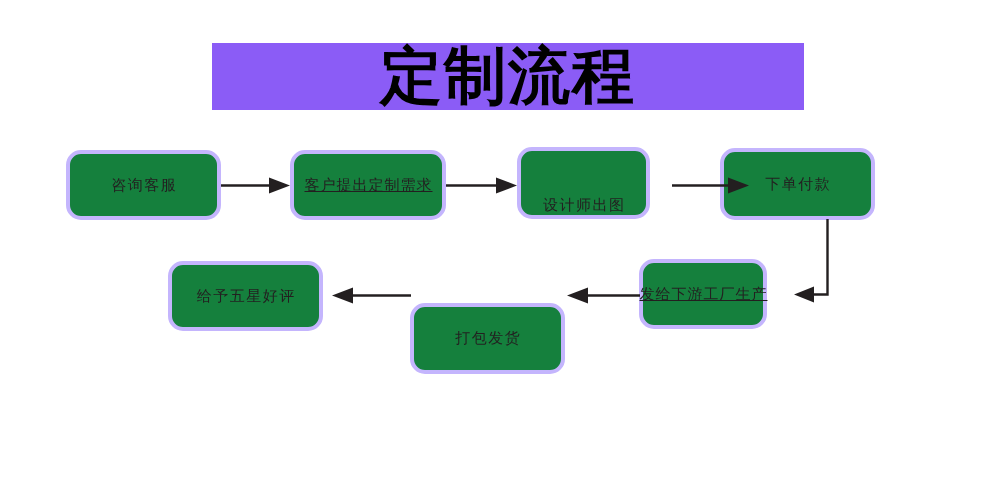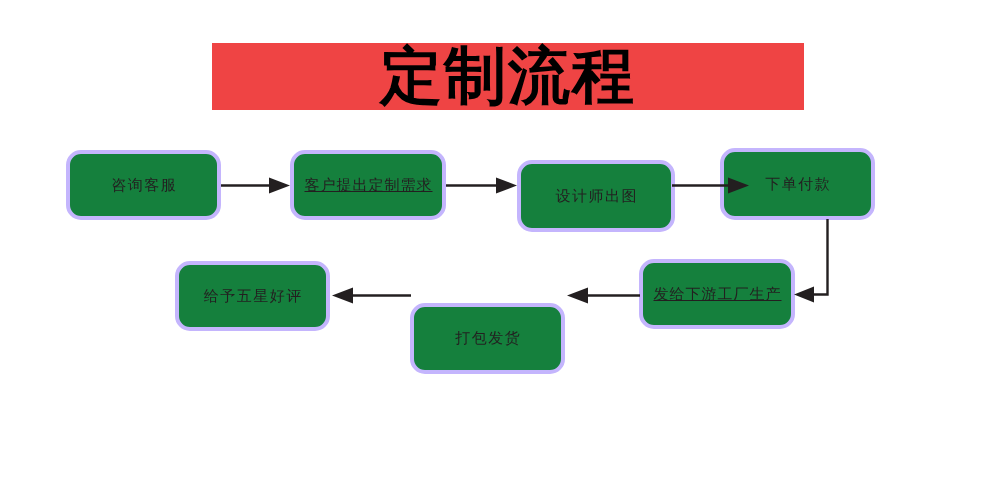--- a/index.html
+++ b/index.html
@@ -18,21 +18,21 @@
     overflow: hidden;
   }
 
   
   .title-banner {
     position: absolute;
     left: 212px;
     top: 43px;
     width: 592px;
     height: 67px;
-    background: #ef4444;
+    background: #8b5cf6;
     display: flex;
     align-items: center;
     justify-content: center;
   }
   .title-text {
     font-family: "DejaVu Serif", "Liberation Serif", serif;
     font-weight: 700;
     font-size: 62px;
     line-height: 1;
     color: #000000;
@@ -85,37 +85,37 @@
   </div>
 
   <div class="node" style="left:66px; top:150px; width:155px; height:70px;">
     <span class="node-label">咨询客服</span>
   </div>
 
   <div class="node node-wide" style="left:290px; top:150px; width:156px; height:70px;">
     <span class="node-label">客户提出定制需求</span>
   </div>
 
-  <div class="node" style="left:517px; top:160px; width:158px; height:72px;">
+  <div class="node" style="left:517px; top:147px; width:133px; height:72px;align-items:flex-end;">
     <span class="node-label">设计师出图</span>
   </div>
 
   <div class="node" style="left:720px; top:148px; width:155px; height:72px;">
     <span class="node-label">下单付款</span>
   </div>
 
-  <div class="node node-wide" style="left:639px; top:259px; width:156px; height:70px;">
+  <div class="node node-wide" style="left:639px; top:259px; width:128px; height:70px;">
     <span class="node-label">发给下游工厂生产</span>
   </div>
 
   <div class="node" style="left:410px; top:259px; width:155px; height:71px;margin-top:44px;">
     <span class="node-label">打包发货</span>
   </div>
 
-  <div class="node" style="left:175px; top:261px; width:155px; height:70px;">
+  <div class="node" style="left:168px; top:261px; width:155px; height:70px;">
     <span class="node-label">给予五星好评</span>
   </div>
 
   <div class="conn" style="left:221px; top:176px; width:70px; height:20px;">
     <svg width="70" height="20" viewBox="0 0 70 20">
       <line x1="0" y1="9.5" x2="55" y2="9.5" stroke="#231f20" stroke-width="2.4"></line>
       <polygon points="48,1.5 69,9.5 48,17.5" fill="#231f20"></polygon>
     </svg>
   </div>
 

